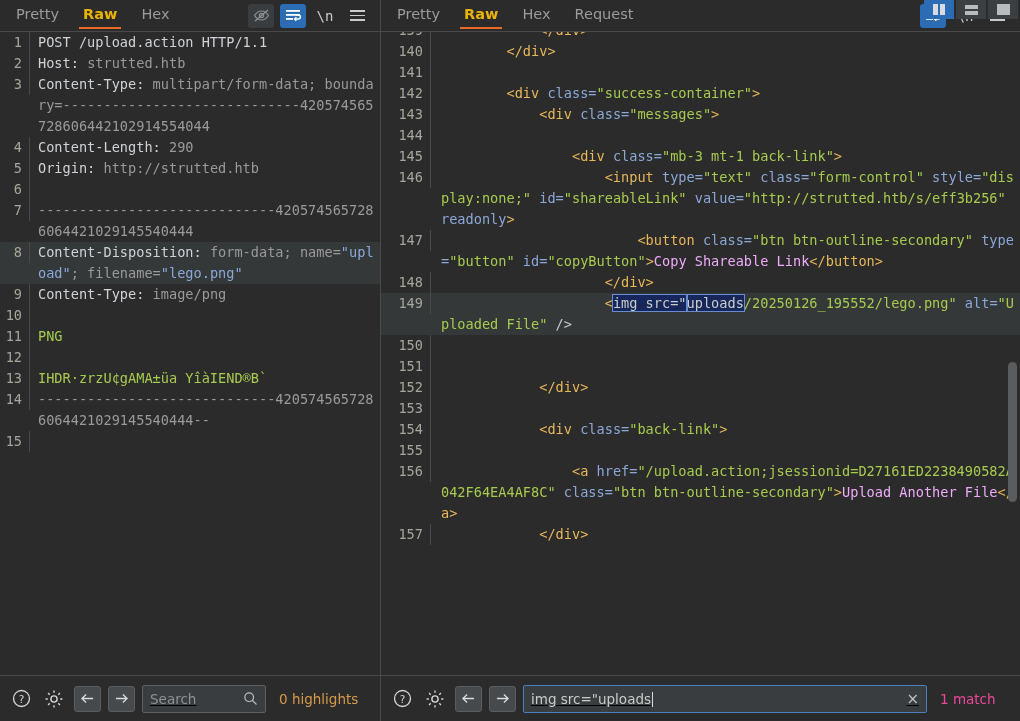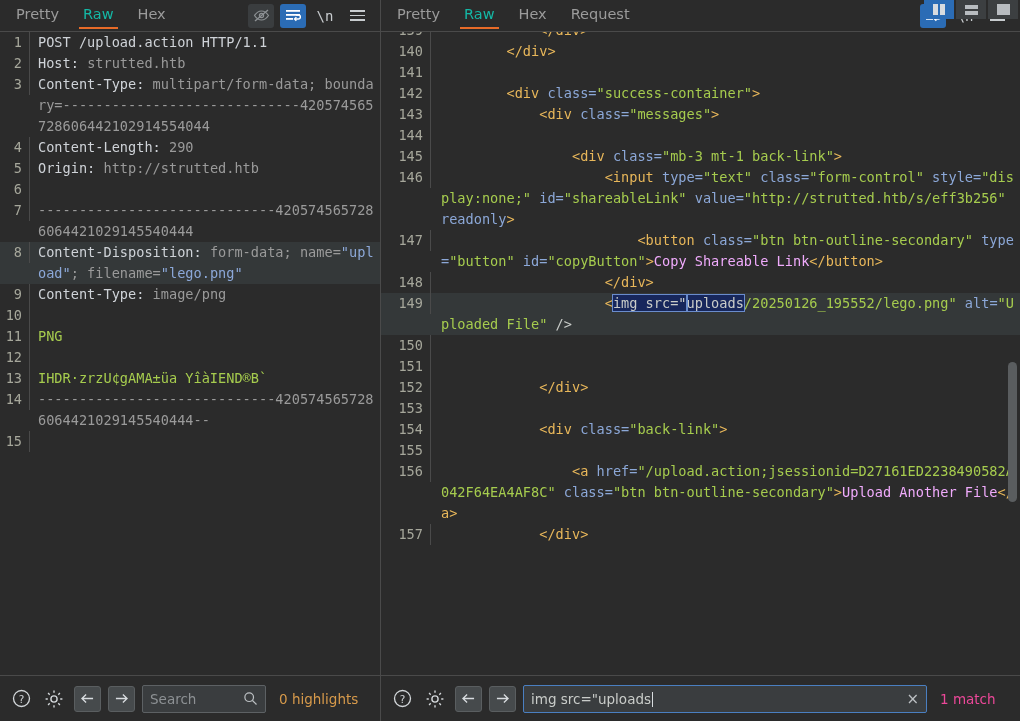--- a/index.html
+++ b/index.html
@@ -60,21 +60,21 @@
     position: relative;
   }
   .tab {
     font-size: 14.5px;
     color: #9b9b9b;
     padding: 4px 12px 7px 12px;
     cursor: pointer;
     position: relative;
     white-space: nowrap;
   }
-  .tab.active { color: #14b8a6; }
+  .tab.active { color: #eab308; font-weight: bold; }
   .tab.active::after {
     content: ""; position: absolute;
     left: 8px; right: 8px; bottom: 0;
     height: 2px; background: #e86b28;
   }
   .tabtools {
     margin-left: auto;
     display: flex; align-items: center; gap: 6px;
     padding-right: 10px;
   }
@@ -174,20 +174,21 @@
     cursor: pointer;
   }
   .searchwrap {
     height: 28px;
     background: #3a3d3f;
     border: 1px solid #5d6164;
     border-radius: 2px;
     display: flex; align-items: center;
     padding: 0 7px;
     position: relative;
+    text-decoration: underline;
   }
   .searchwrap.focused { border-color: #4a7fc1; }
   .request .searchwrap { width: 124px; }
   .response .searchwrap { width: 404px; }
   .searchtext {
     font-size: 13.5px; color: #c9ccc9;
     font-family: "DejaVu Sans", sans-serif;
     flex: 1; white-space: nowrap; overflow: hidden;
   }
   .searchtext.placeholder { color: #8d9194; }

